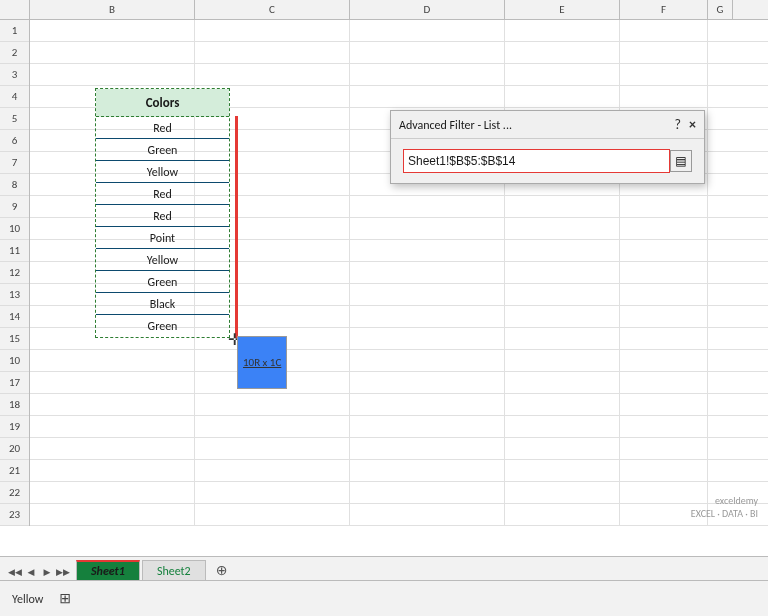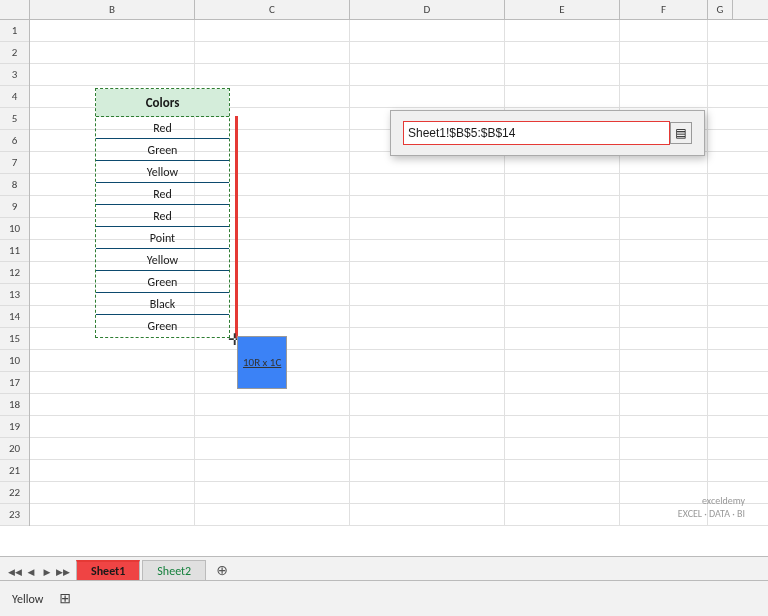--- a/index.html
+++ b/index.html
@@ -309,23 +309,24 @@
       justify-content: center;
       font-size: 12px;
       cursor: pointer;
       border: 1px solid #bbb;
       border-bottom: none;
       background: #fff;
       color: #1a1a1a;
       font-weight: bold;
     }
     .sheet-tab.active {
-      background: #ef4444;
+      background: #15803d;
       border-top: 2px solid #e53935;
       color: #1a1a1a;
+      font-style: italic;
     }
     .sheet-tab.inactive {
       background: #e0e0e0;
       color: #15803d;
       font-weight: normal;
     }
     .tab-add {
       width: 20px;
       height: 20px;
       display: flex;
@@ -334,21 +335,21 @@
       font-size: 14px;
       color: #555;
       cursor: pointer;
       margin-left: 4px;
     }
 
     
     .watermark {
       position: absolute;
       bottom: 60px;
-      right: 23px;
+      right: 10px;
       font-size: 10px;
       color: #999;
       text-align: right;
       line-height: 1.3;
     }
   </style>
 </head>
 <body>
 
 <div class="spreadsheet">
@@ -568,20 +569,27 @@
     <div class="colors-cell">Green</div>
   </div>
 
   <div class="red-line-v"></div>
 
   <div class="cursor-plus">✛</div>
 
   <div class="tooltip-box">10R x 1C</div>
 
   <div class="dialog">
+    <div class="dialog-titlebar">
+      <span class="dialog-title">Advanced Filter - List ...</span>
+      <div class="dialog-controls">
+        <span class="dialog-help">?</span>
+        <span class="dialog-close">×</span>
+      </div>
+    </div>
     <div class="dialog-body">
       <div class="dialog-input-row">
         <input class="dialog-input" type="text" value="Sheet1!$B$5:$B$14" style="">
         <div class="dialog-collapse-btn">
           <span>▤</span>
         </div>
       </div>
     </div>
   </div>
 

